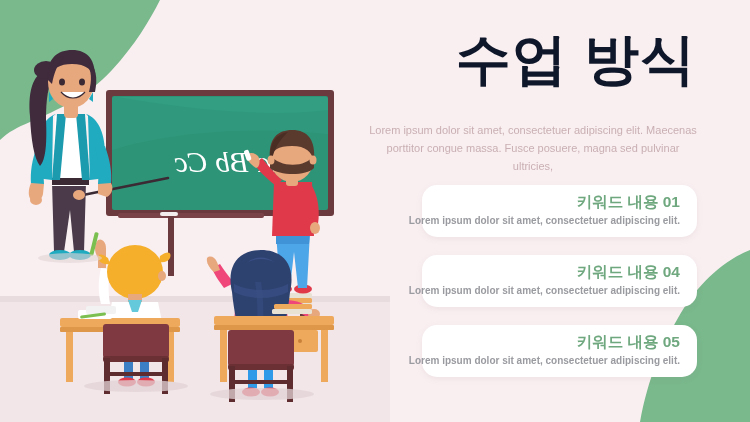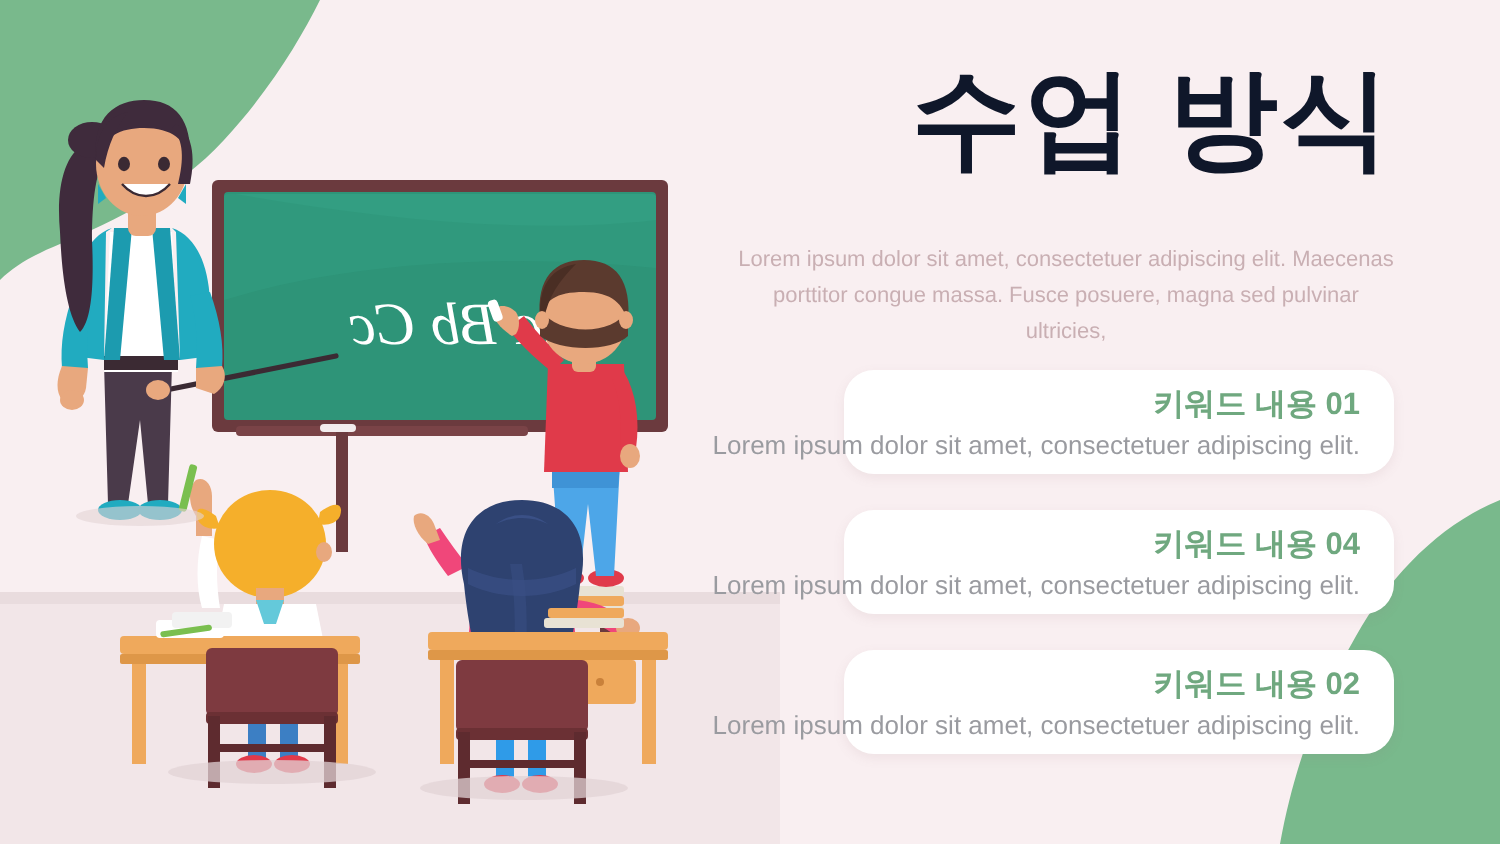--- a/index.html
+++ b/index.html
@@ -63,23 +63,24 @@
     right:17px; top:7px;
     font-size:15.5px;
     font-weight:bold;
     color:#6FA87F;
     letter-spacing:0px;
     white-space:nowrap;
   }
   .card-sub {
     position:absolute;
     right:17px; top:30px;
-    font-size:13px;
+    font-size:10px;
     color:#9A9BA0;
     white-space:nowrap;
+    font-weight:bold;
   }
 
   
   .illus { position:absolute; left:0; top:0; width:390px; height:422px; }
 </style>
 </head>
 <body>
 
 <div id="slide">
 
@@ -298,17 +299,17 @@
     <div class="card-title">키워드 내용 01</div>
     <div class="card-sub">Lorem ipsum dolor sit amet, consectetuer adipiscing elit.</div>
   </div>
 
   <div class="card" id="card-1">
     <div class="card-title">키워드 내용 04</div>
     <div class="card-sub">Lorem ipsum dolor sit amet, consectetuer adipiscing elit.</div>
   </div>
 
   <div class="card" id="card-2">
-    <div class="card-title">키워드 내용 02</div>
+    <div class="card-title">키워드 내용 05</div>
     <div class="card-sub">Lorem ipsum dolor sit amet, consectetuer adipiscing elit.</div>
   </div>
 
 </div>
 
 </body></html>

